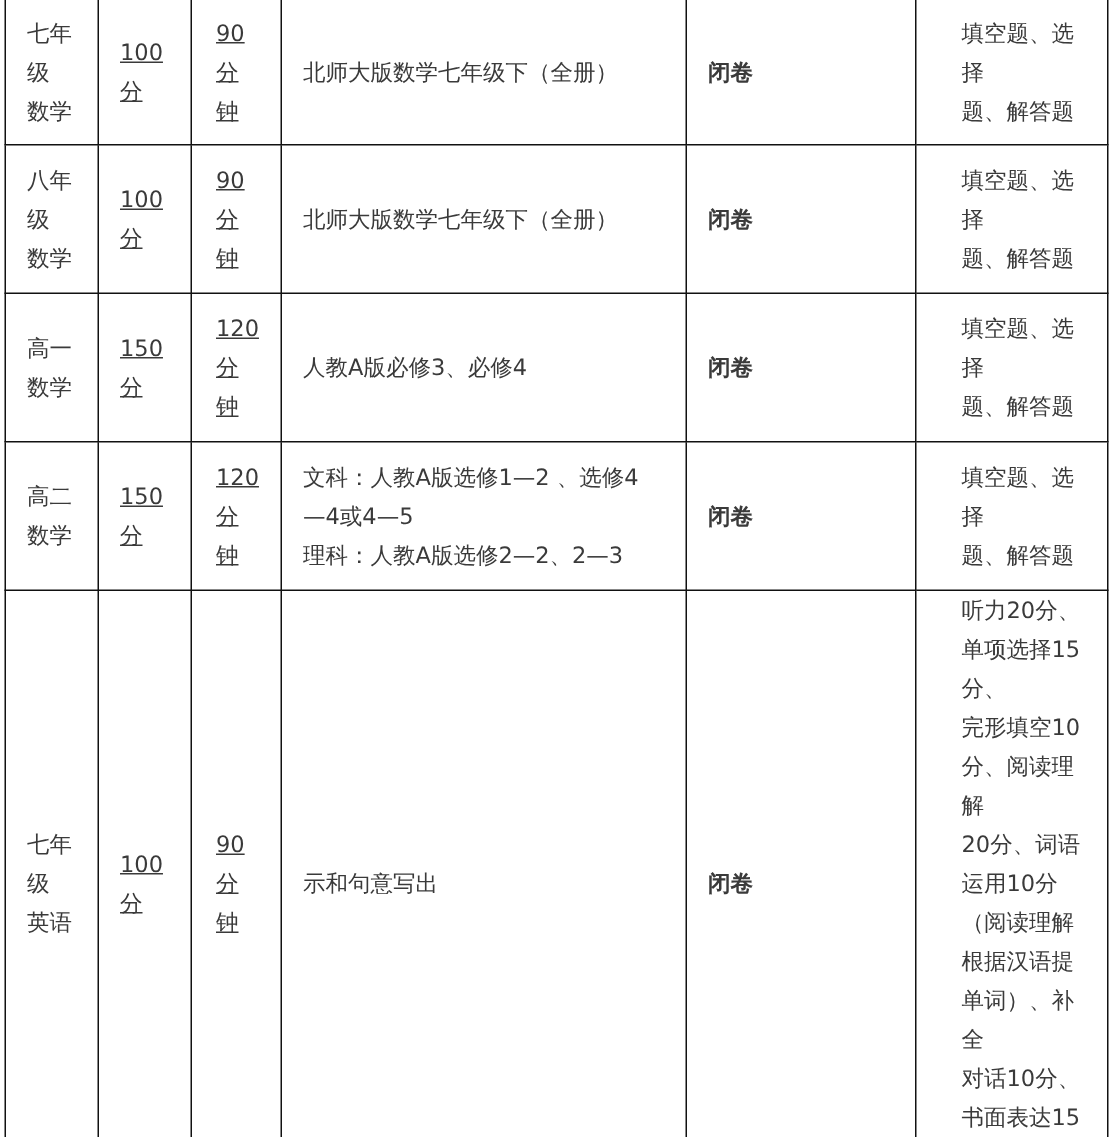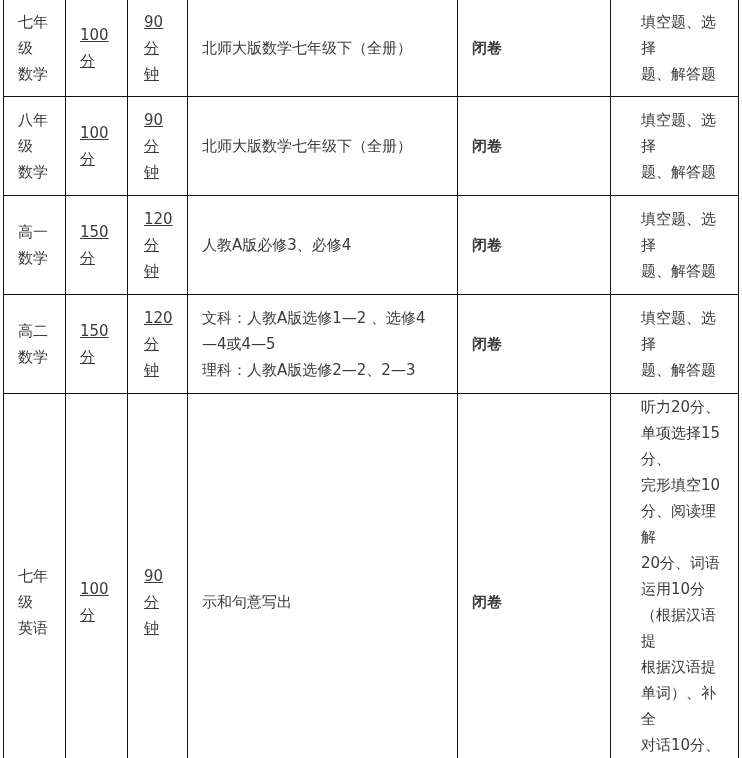--- a/index.html
+++ b/index.html
@@ -198,21 +198,21 @@
           <span>闭卷</span>
         </td>
         <td class="col-type">
           <span class="line">听力20分、</span>
           <span class="line">单项选择15</span>
           <span class="line">分、</span>
           <span class="line">完形填空10</span>
           <span class="line">分、阅读理解</span>
           <span class="line">20分、词语</span>
           <span class="line">运用10分</span>
-          <span class="line">（根据汉语提</span>
+          <span class="line">（阅读理解</span>
           <span class="line">根据汉语提</span>
           <span class="line">单词）、补全</span>
           <span class="line">对话10分、</span>
           <span class="line">书面表达15</span>
           <span class="line">分</span>
         </td>
       </tr>
 
       <tr class="r6">
         <td></td>

